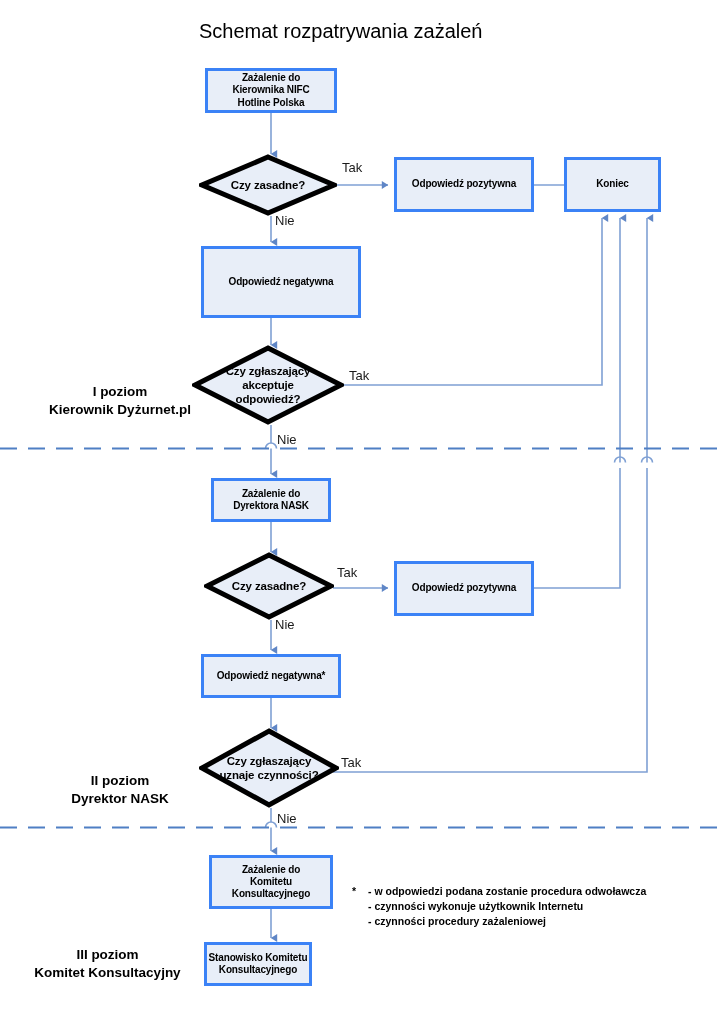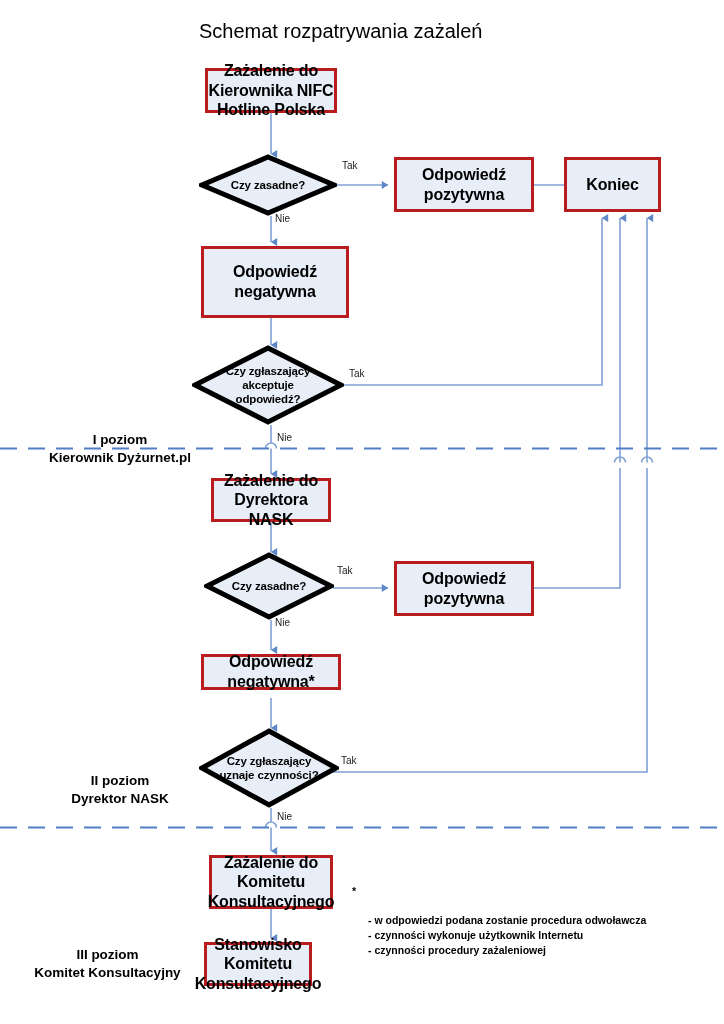--- a/index.html
+++ b/index.html
@@ -31,22 +31,22 @@
     justify-content: center;
     text-align: center;
     color: #000000;
     font-weight: bold;
     z-index: 3;
   }
 
   
   .box {
     background: #e8eef8;
-    border: 3px solid #b91c1c;
-    font-size: 16px;
+    border: 3px solid #3b82f6;
+    font-size: 10px;
     line-height: 1.22;
     letter-spacing: -0.15px;
   }
 
   
   .diamond-wrap {
     position: absolute;
     z-index: 3;
   }
   .diamond-shape {
@@ -67,21 +67,21 @@
     font-size: 11.5px;
     font-weight: bold;
     line-height: 1.22;
     color: #000000;
     letter-spacing: -0.15px;
     pointer-events: none;
   }
 
   .edge-label {
     position: absolute;
-    font-size: 10px;
+    font-size: 13px;
     font-weight: normal;
     color: #1a1a1a;
     z-index: 4;
     white-space: nowrap;
   }
 
   .title {
     position: absolute;
     font-size: 20px;
     font-weight: normal;
@@ -110,21 +110,20 @@
     z-index: 4;
     white-space: nowrap;
   }
   .footnote .fn-star {
     position: absolute;
     left: 0;
     top: 0;
   }
   .footnote .fn-lines {
     margin-left: 16px;
-    margin-top: 29px;
   }
 </style>
 </head>
 <body>
 
 <div id="page">
 
   <svg id="svg-layer" viewBox="0 0 724 1024" xmlns="http://www.w3.org/2000/svg">
     <defs>
       <marker id="arrowDown" markerWidth="9" markerHeight="9" refX="4.5" refY="7.4" orient="auto" markerUnits="userSpaceOnUse">
@@ -201,21 +200,21 @@
   </div>
 
   <div class="node box" style="left:394px; top:157px; width:140px; height:55px;">
     <span>Odpowiedź pozytywna</span>
   </div>
 
   <div class="node box" style="left:564px; top:157px; width:97px; height:55px;">
     <span>Koniec</span>
   </div>
 
-  <div class="node box" style="left:201px; top:246px; width:148px; height:72px;">
+  <div class="node box" style="left:201px; top:246px; width:160px; height:72px;">
     <span>Odpowiedź negatywna</span>
   </div>
 
   <div class="diamond-wrap" style="left:192px; top:345px; width:152px; height:80px;">
     <svg class="diamond-shape" viewBox="0 0 152 80" preserveAspectRatio="none">
       <polygon points="76,3 149,40 76,77 3,40" fill="#e8eef8" stroke="#000000" stroke-width="5"></polygon>
     </svg>
     <div class="diamond-label">
       <span>
         <span>Czy zgłaszający</span><br>
@@ -223,21 +222,21 @@
         <span>odpowiedź?</span>
       </span>
     </div>
   </div>
 
   <div class="edge-label" style="left:342px; top:160px;">Tak</div>
   <div class="edge-label" style="left:275px; top:213px;">Nie</div>
   <div class="edge-label" style="left:349px; top:368px;">Tak</div>
   <div class="edge-label" style="left:277px; top:432px;">Nie</div>
 
-  <div class="level-label" style="left:20px; top:383px; width:200px;margin-top:48px;">
+  <div class="level-label" style="left:20px; top:383px; width:200px;">
     <span>I poziom</span><br>
     <span>Kierownik Dyżurnet.pl</span>
   </div>
 
   <div class="node box" style="left:211px; top:478px; width:120px; height:44px;">
     <span>
       <span>Zażalenie do</span><br>
       <span>Dyrektora NASK</span>
     </span>
   </div>
@@ -246,21 +245,21 @@
     <svg class="diamond-shape" viewBox="0 0 130 68" preserveAspectRatio="none">
       <polygon points="65,3 127,34 65,65 3,34" fill="#e8eef8" stroke="#000000" stroke-width="5"></polygon>
     </svg>
     <div class="diamond-label">Czy zasadne?</div>
   </div>
 
   <div class="node box" style="left:394px; top:561px; width:140px; height:55px;">
     <span>Odpowiedź pozytywna</span>
   </div>
 
-  <div class="node box" style="left:201px; top:654px; width:140px; height:36px;">
+  <div class="node box" style="left:201px; top:654px; width:140px; height:44px;">
     <span>Odpowiedź negatywna*</span>
   </div>
 
   <div class="diamond-wrap" style="left:199px; top:728px; width:140px; height:80px;">
     <svg class="diamond-shape" viewBox="0 0 140 80" preserveAspectRatio="none">
       <polygon points="70,3 137,40 70,77 3,40" fill="#e8eef8" stroke="#000000" stroke-width="5"></polygon>
     </svg>
     <div class="diamond-label">
       <span>
         <span>Czy zgłaszający</span><br>

